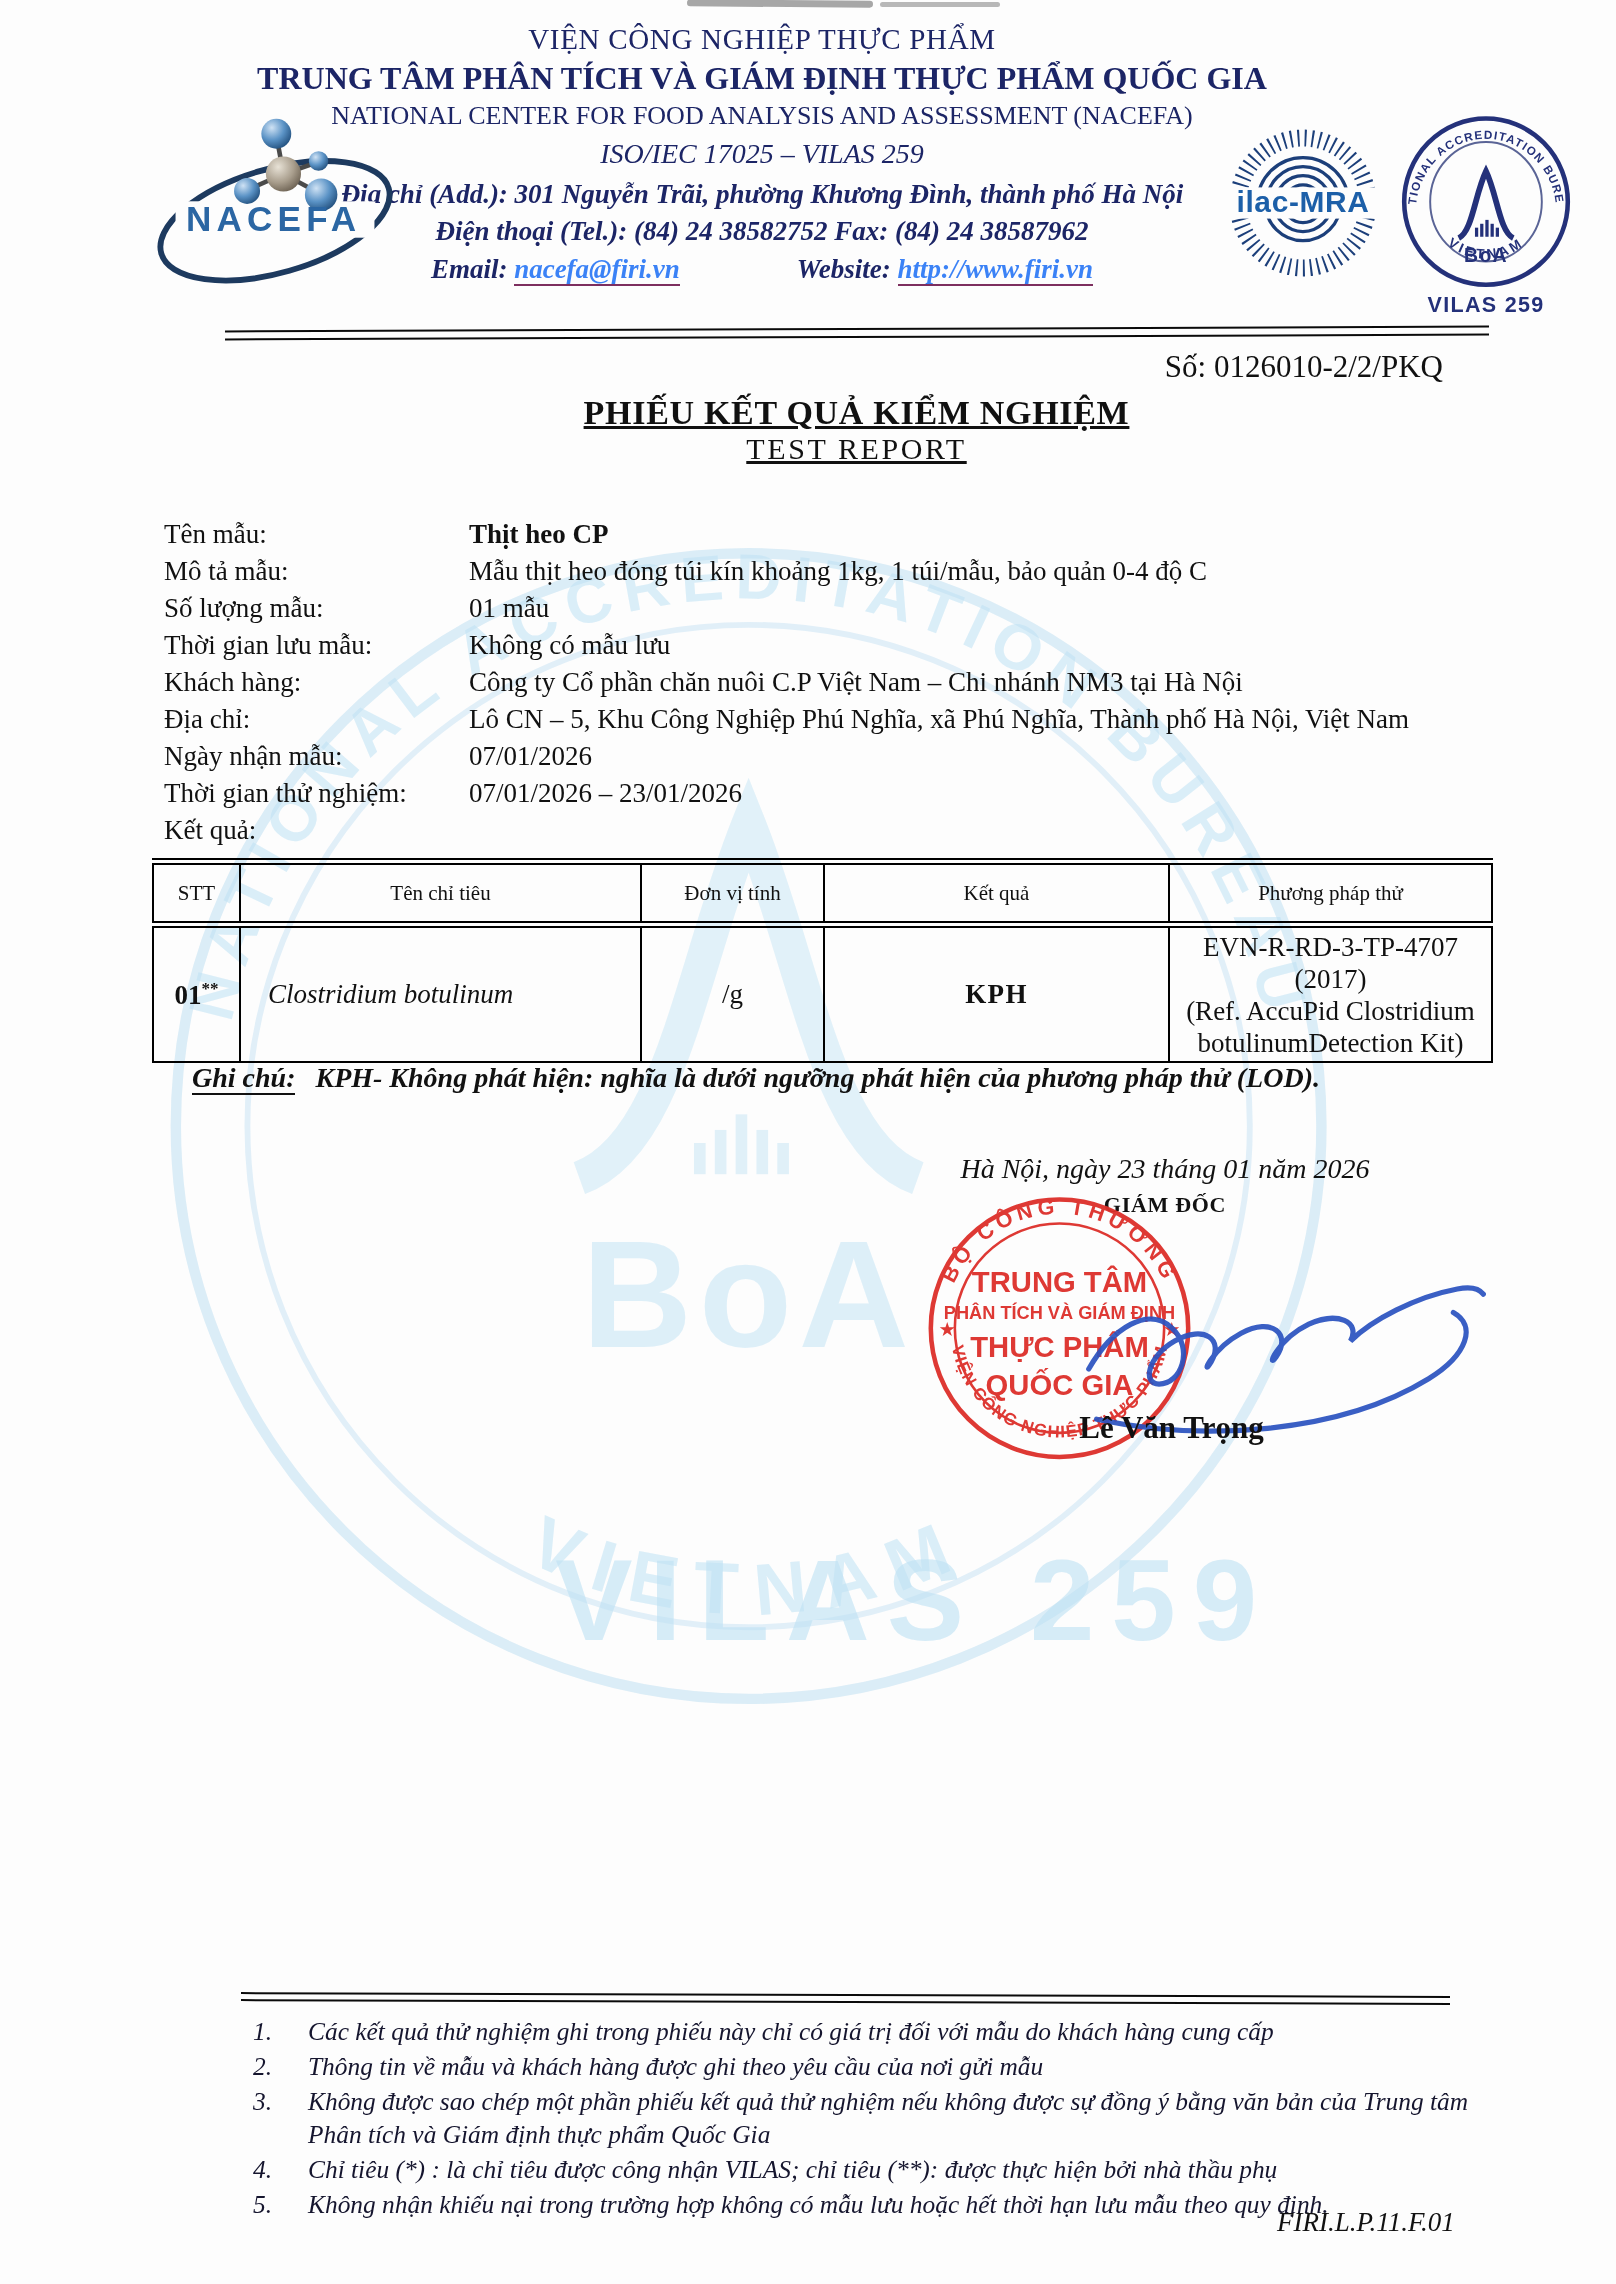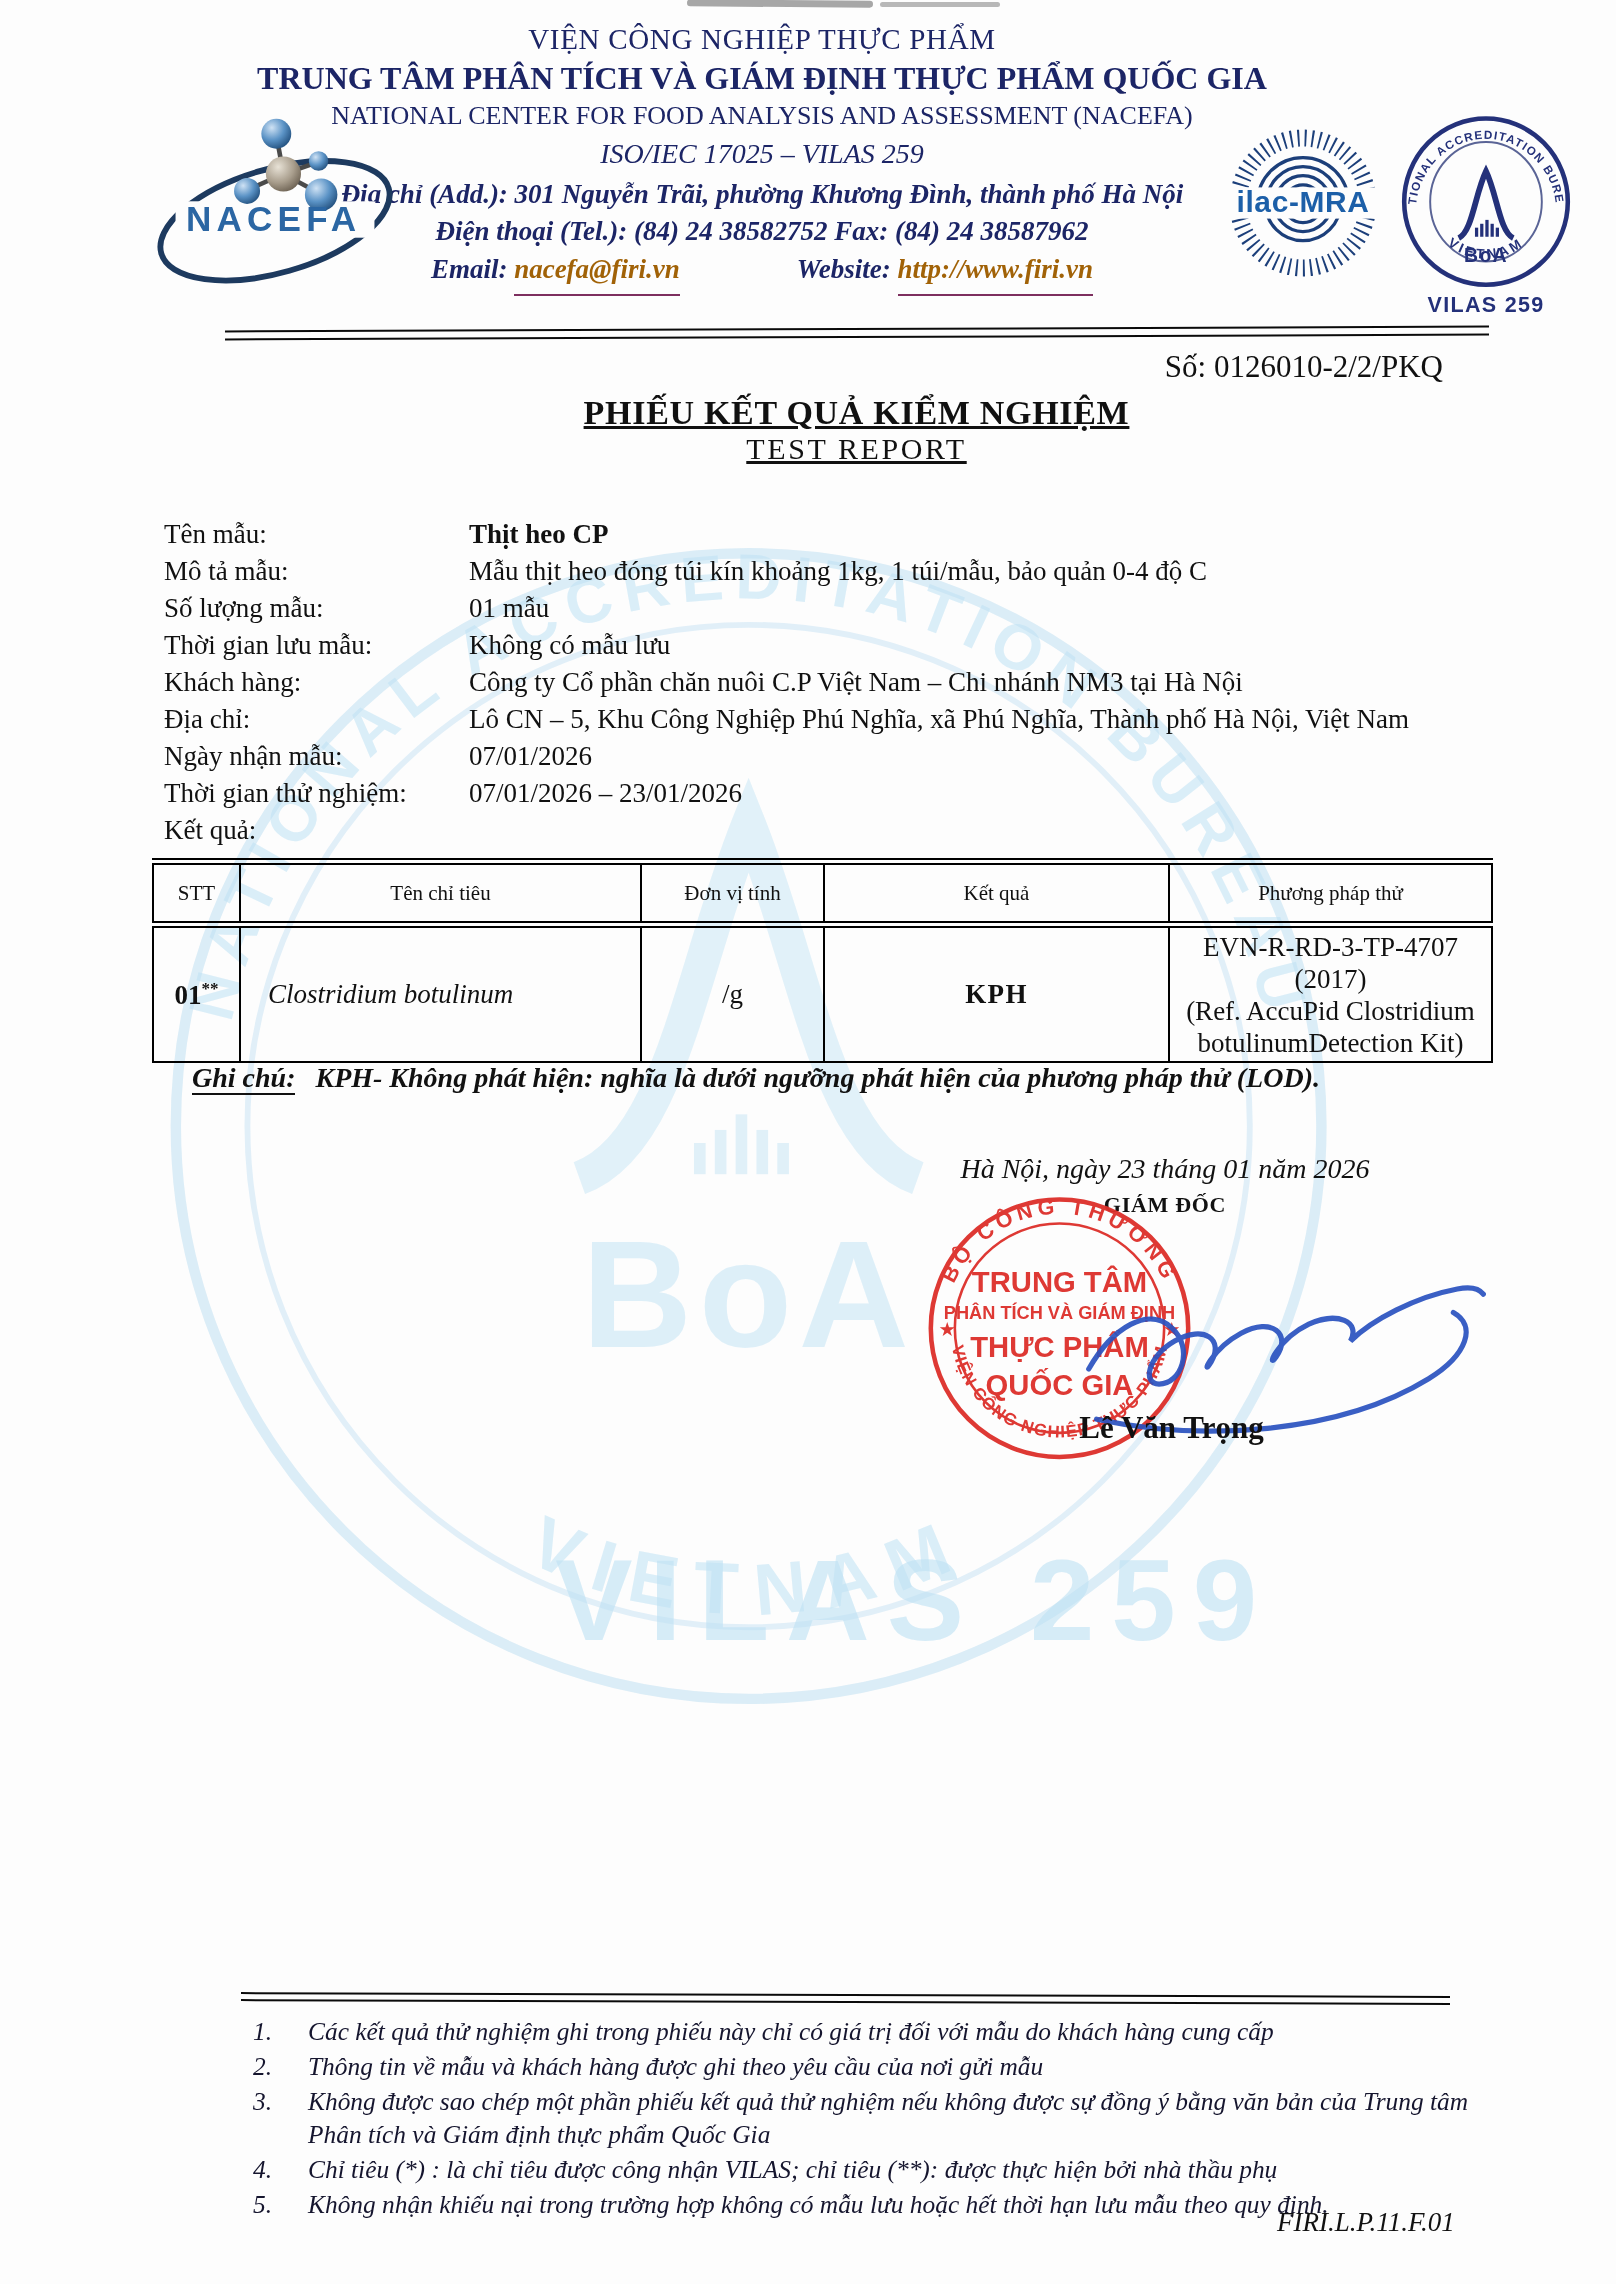--- a/index.html
+++ b/index.html
@@ -15,21 +15,21 @@
   
   .hdr{position:absolute;left:215px;top:23.4px;width:1094px;text-align:center;color:#1c2566;z-index:2;}
   .hdr-l1{font-size:29px;letter-spacing:0.7px;}
   .hdr-l2{font-size:32px;font-weight:bold;margin-top:3.9px;}
   .hdr-l3{font-size:26px;margin-top:3.9px;}
   .hdr-l4{font-size:28px;font-weight:normal;font-style:italic;margin-top:6.5px;}
   .hdr-l5{font-size:27px;font-weight:bold;font-style:italic;margin-top:9px;}
   .hdr-l6{font-size:27px;font-weight:bold;font-style:italic;margin-top:6.5px;}
   .hdr-l7{font-size:27px;font-weight:bold;font-style:italic;margin-top:6.5px;
           display:flex;justify-content:center;gap:117px;}
-  .lnk{color:#a16207;text-decoration:none;border-bottom:2.6px solid #7d2f5f;padding-bottom:10px;}
+  .lnk{color:#3b82f6;text-decoration:none;border-bottom:2.6px solid #7d2f5f;padding-bottom:0;}
 
   .logo-nacefa{position:absolute;left:148px;top:109px;z-index:2;}
   .logo-ilac{position:absolute;left:1225px;top:125px;z-index:2;}
   .logo-boa{position:absolute;left:1385px;top:116px;width:202px;text-align:center;z-index:2;}
   .boa-caption{font-family:"Liberation Sans","DejaVu Sans",sans-serif;font-weight:bold;
                font-size:21.5px;color:#24317a;margin-top:1.3px;letter-spacing:1.3px;}
 
   .rule-top{position:absolute;left:225px;top:328px;width:1264px;height:5.9px;
             border-top:2.6px solid #0a0a0a;border-bottom:2.6px solid #0a0a0a;
             transform:rotate(-0.22deg);z-index:2;}

